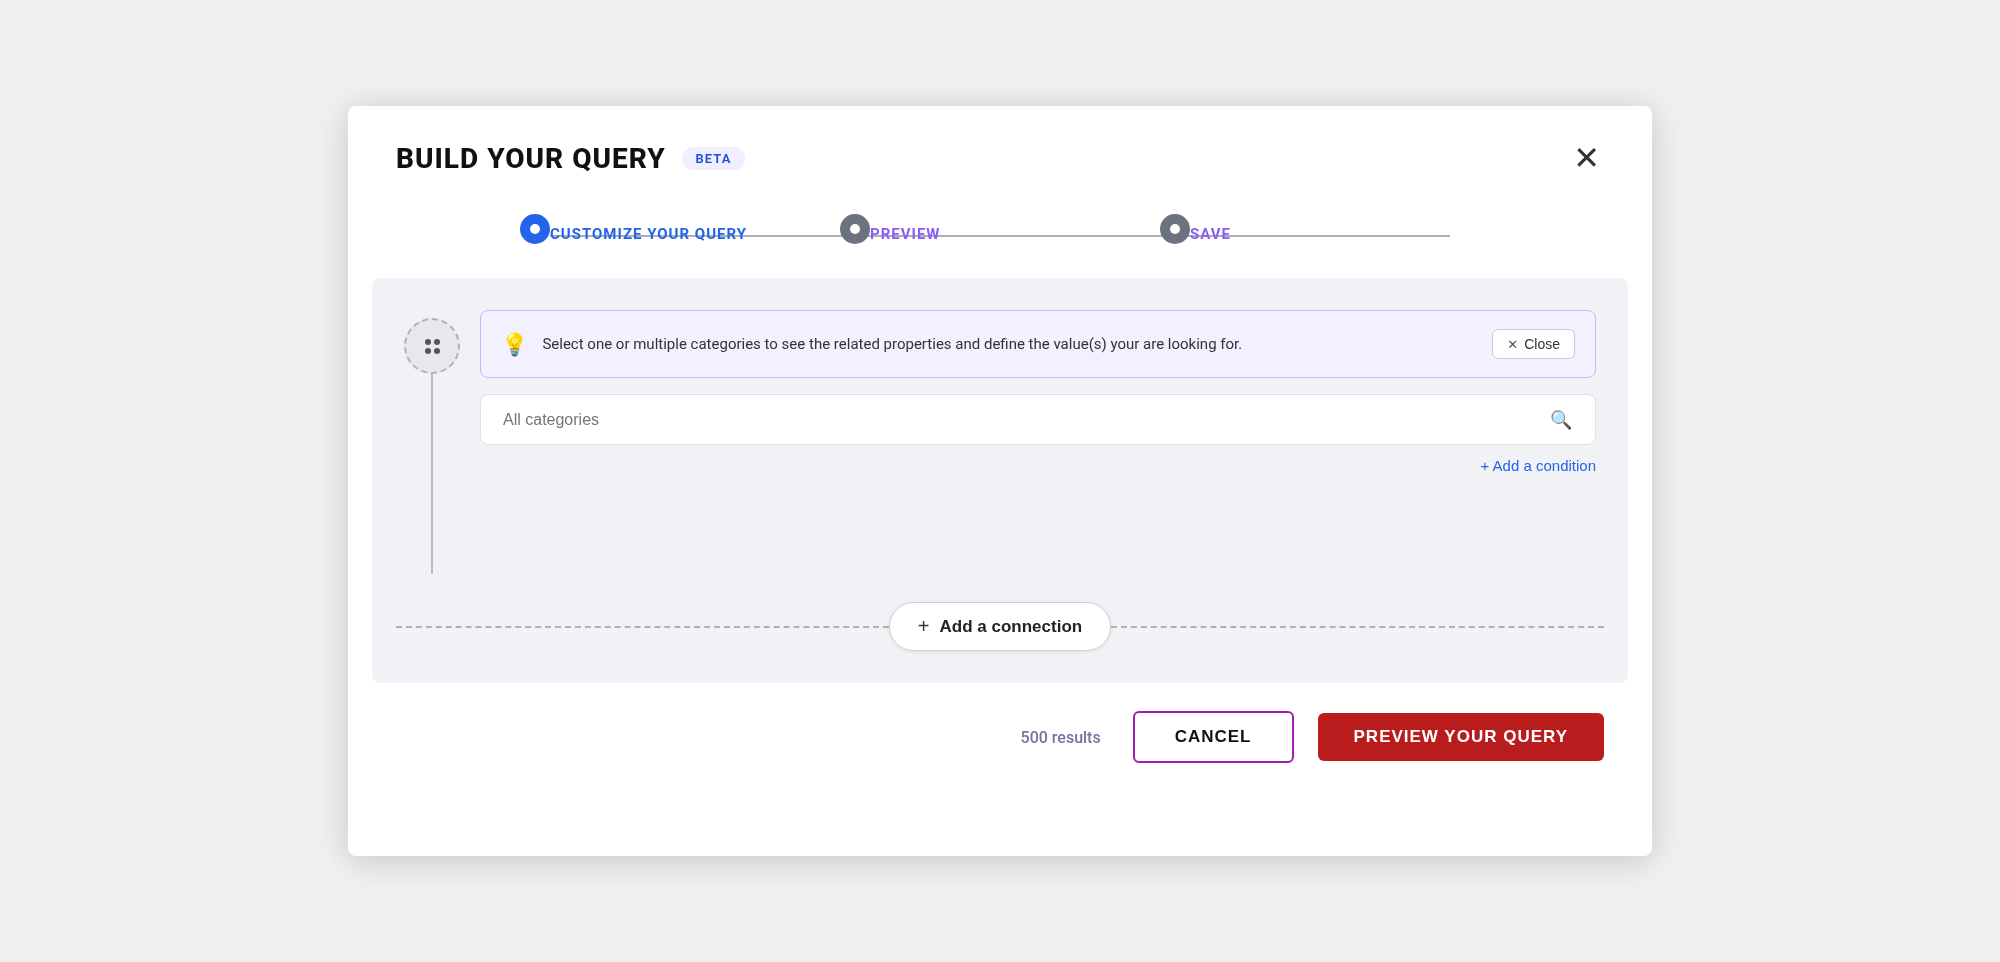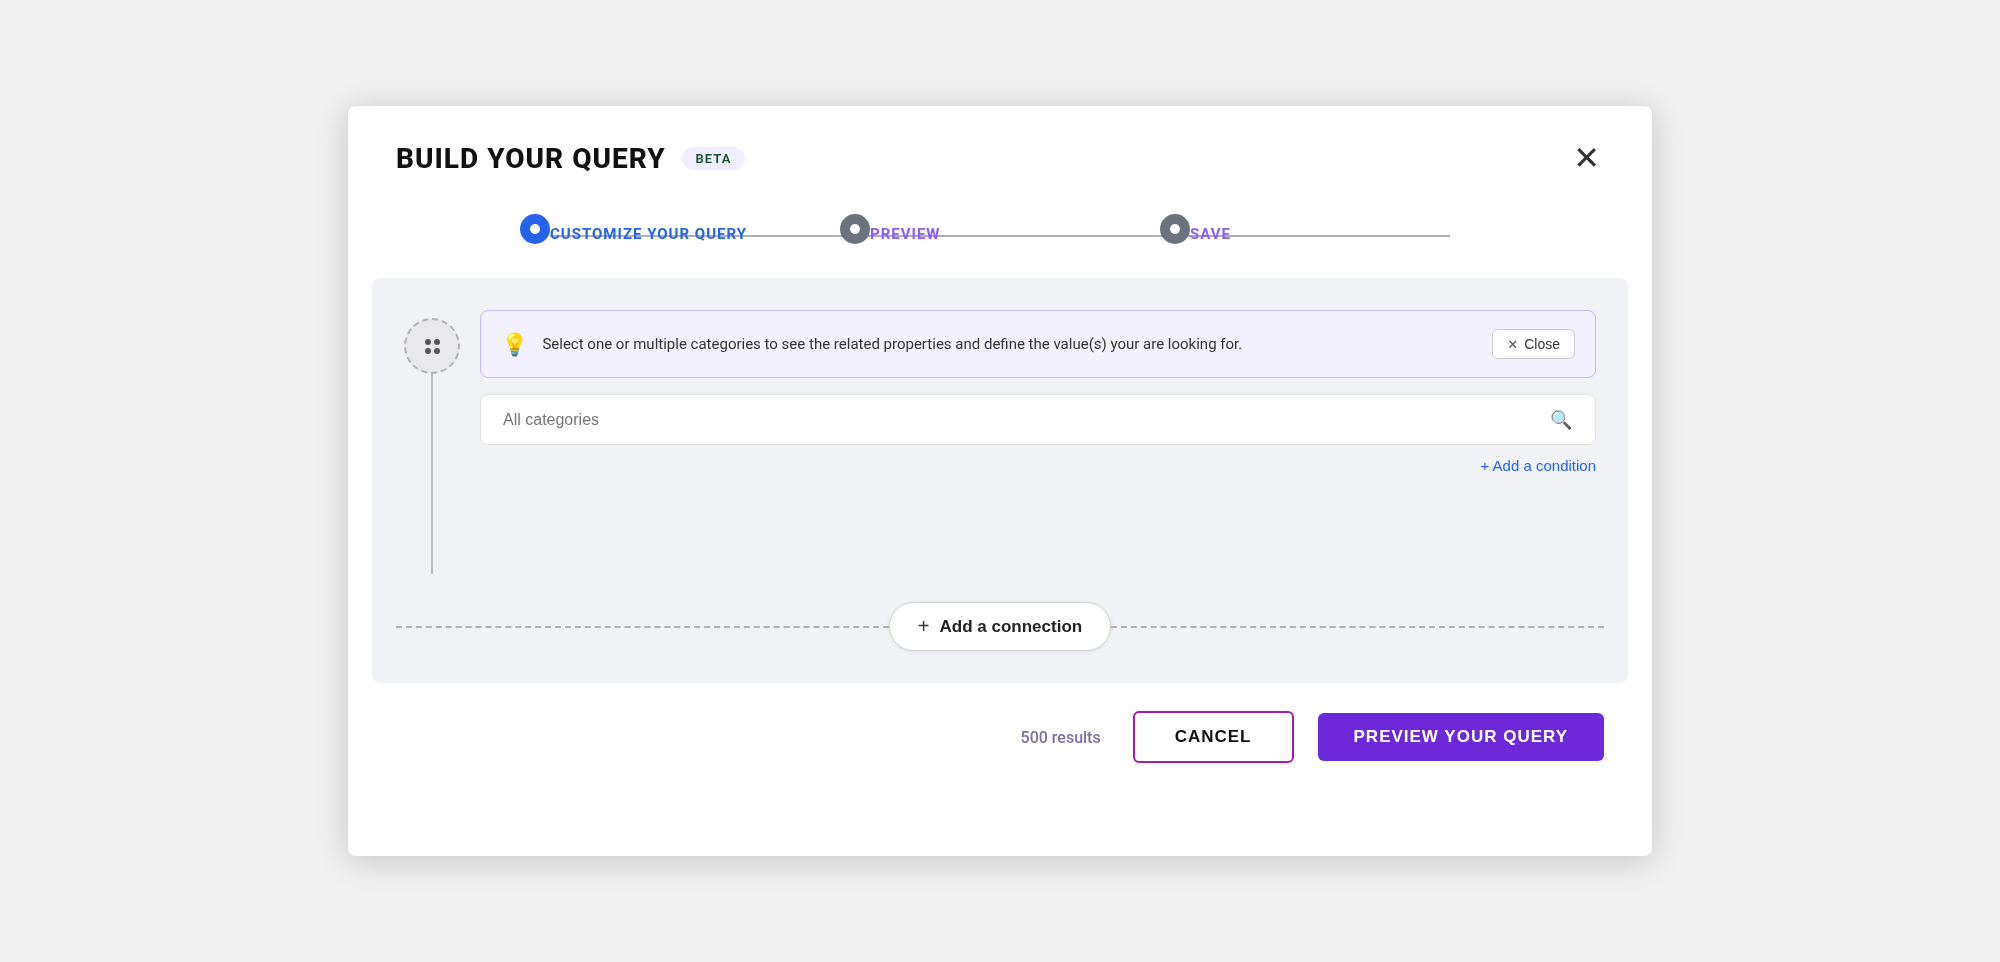--- a/index.html
+++ b/index.html
@@ -33,21 +33,21 @@
       gap: 16px;
     }
     .modal-title {
       font-size: 28px;
       font-weight: 800;
       letter-spacing: 1px;
       color: #111;
     }
     .beta-badge {
       background: #f0eeff;
-      color: #14532d;
+      color: #1d4ed8;
       font-size: 13px;
       font-weight: 600;
       padding: 4px 14px;
       border-radius: 20px;
       letter-spacing: 1px;
     }
     .close-btn {
       background: none;
       border: none;
       cursor: pointer;
@@ -298,21 +298,21 @@
       border: 2px solid #a21caf;
       border-radius: 6px;
       padding: 14px 40px;
       font-size: 17px;
       font-weight: 700;
       color: #111;
       cursor: pointer;
       letter-spacing: 1px;
     }
     .preview-btn {
-      background: #6d28d9;
+      background: #b91c1c;
       border: none;
       border-radius: 6px;
       padding: 14px 36px;
       font-size: 17px;
       font-weight: 800;
       color: #fff;
       cursor: pointer;
       letter-spacing: 1px;
       text-transform: uppercase;
     }

